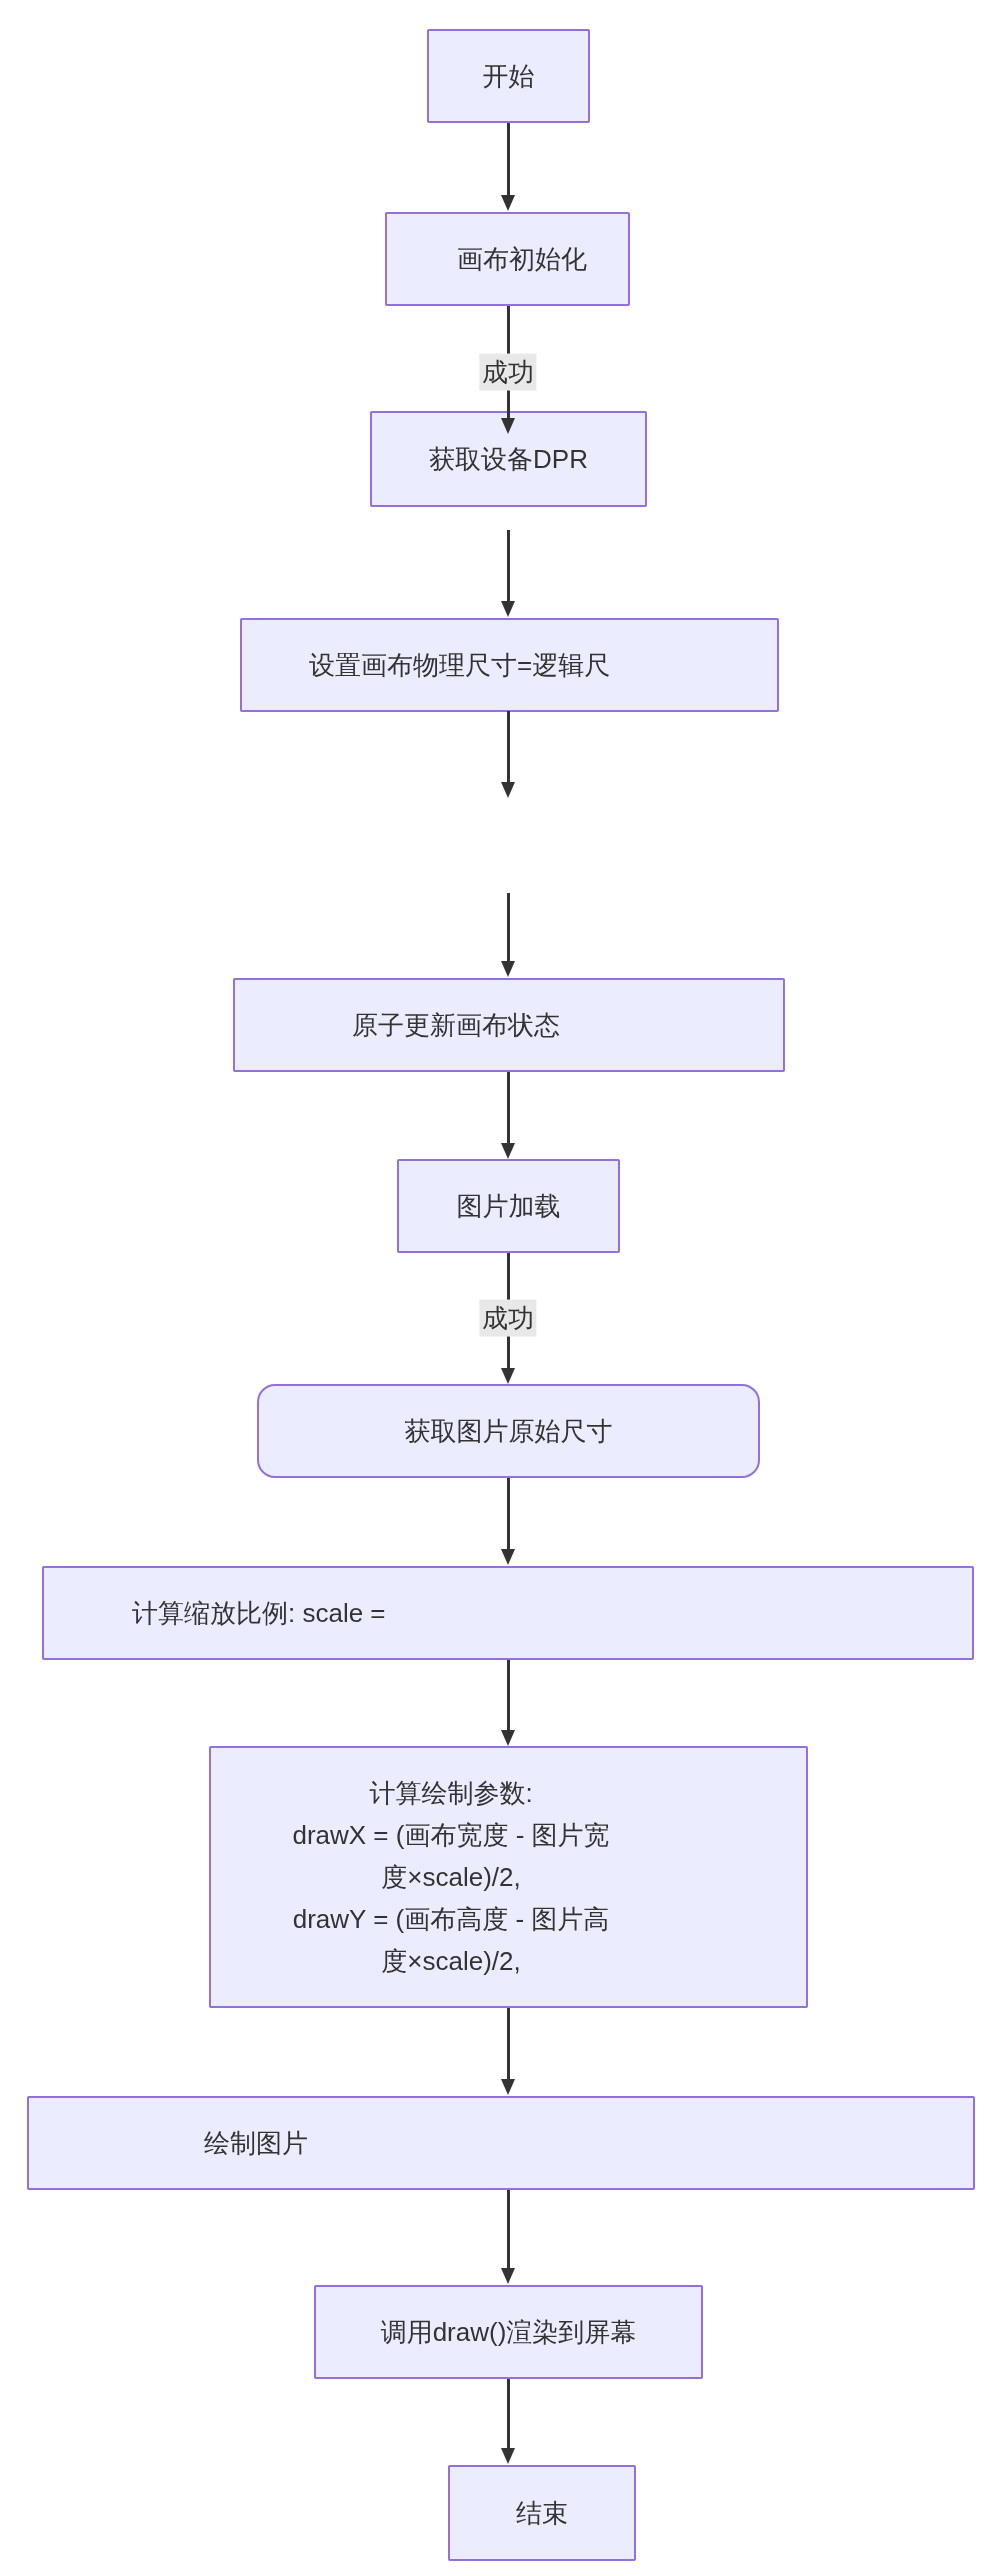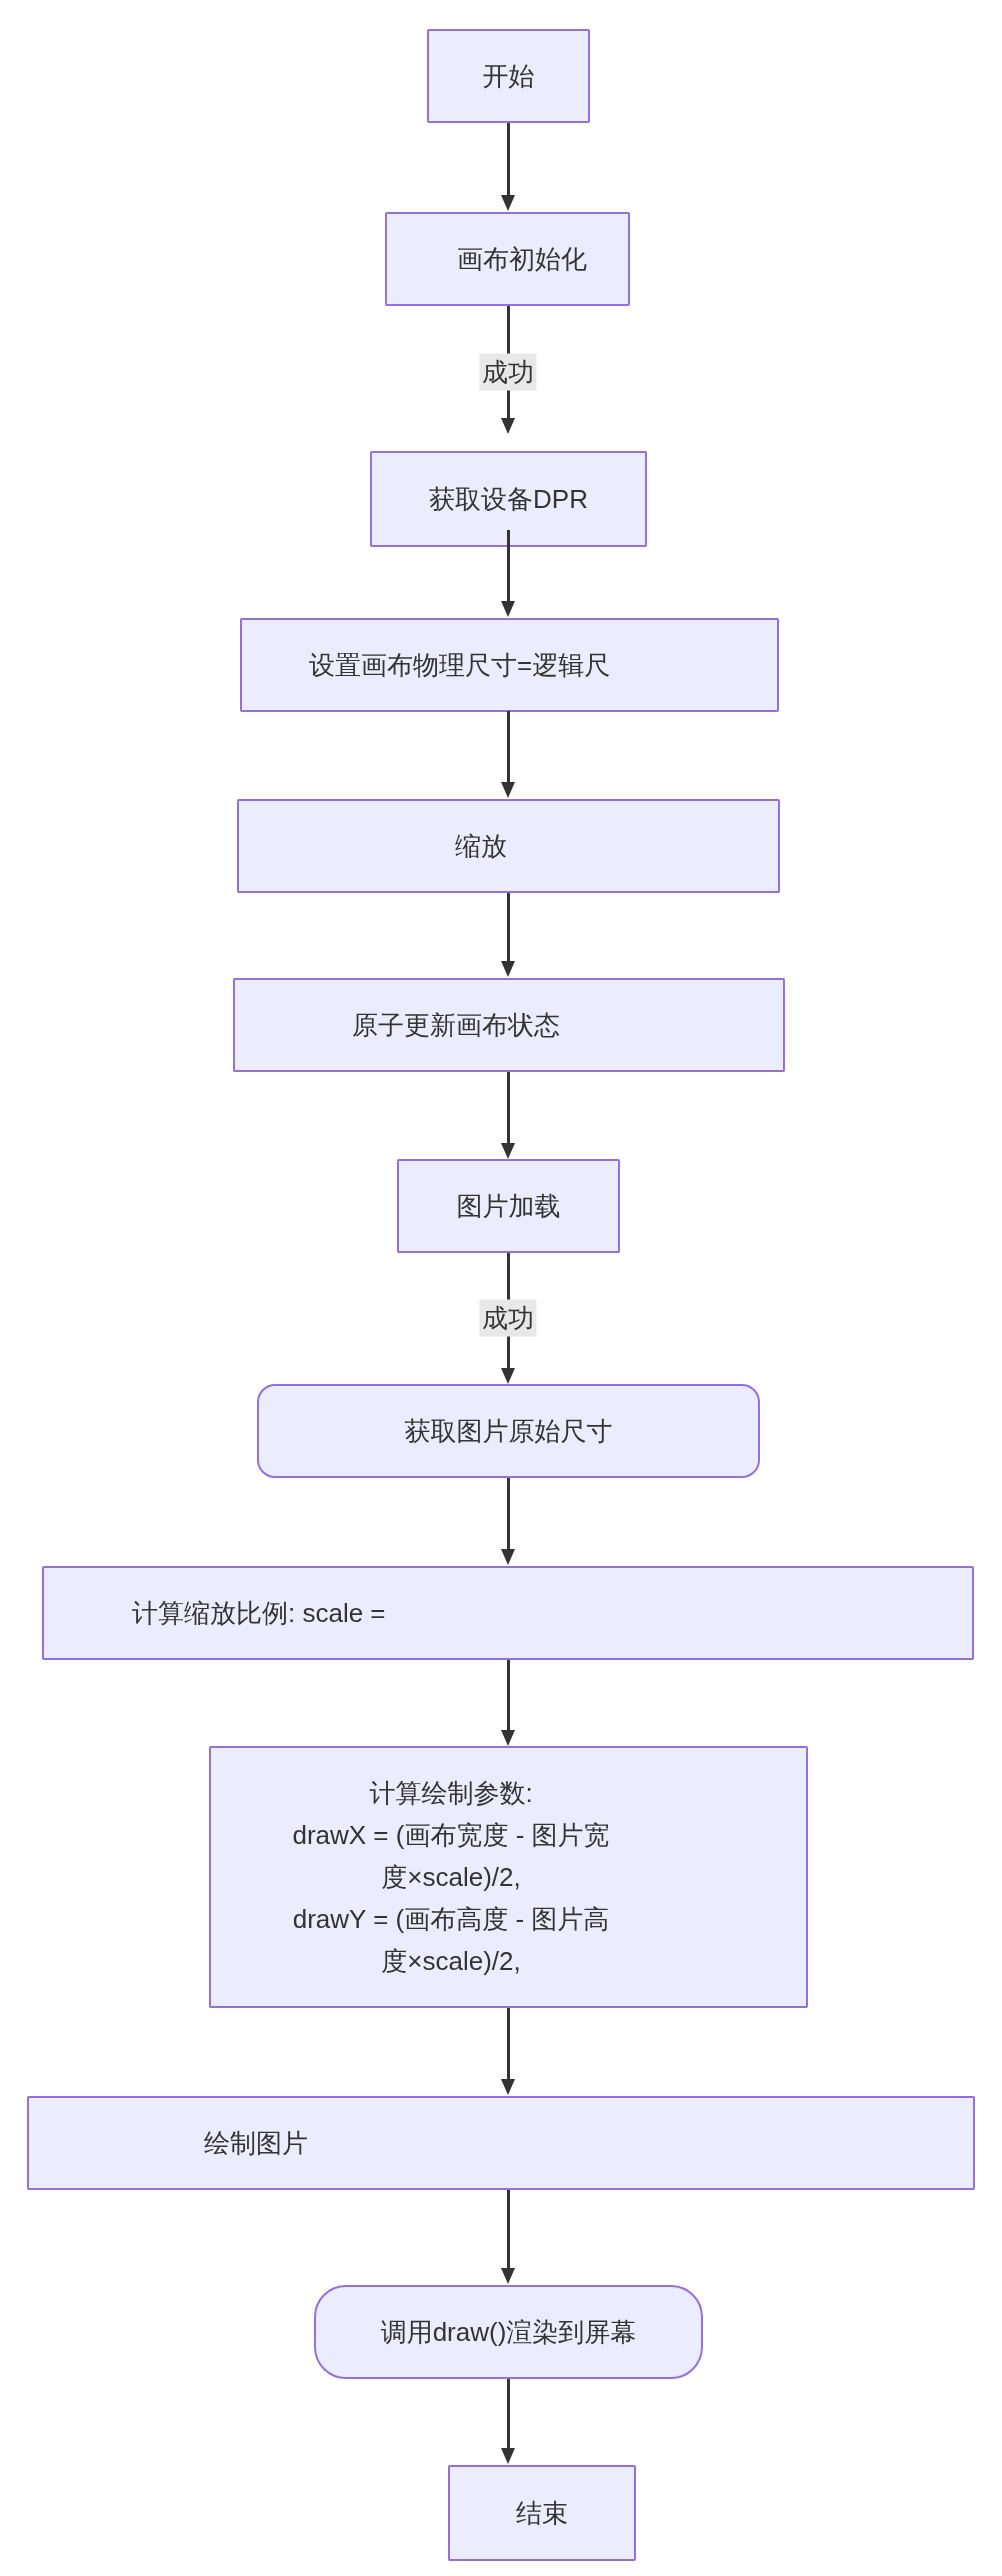--- a/index.html
+++ b/index.html
@@ -67,31 +67,28 @@
 <div class="canvas">
 
   <div class="node" style="left:427px; top:29px; width:163px; height:94px;">
     <span class="node-label">开始</span>
   </div>
 
   <div class="node" style="left:385px; top:212px; width:245px; height:94px;padding-left:29px;">
     <span class="node-label">画布初始化</span>
   </div>
 
-  <div class="node" style="left:370px; top:451px; width:277px; height:96px;text-align:right;">
+  <div class="node" style="left:370px; top:411px; width:277px; height:96px;text-align:right;">
     <span class="node-label">获取设备DPR</span>
   </div>
 
   <div class="node align-left" style="left:240px; top:618px; width:539px; height:94px; padding-left:67px;">
     <span class="node-label">设置画布物理尺寸=逻辑尺</span>
   </div>
 
-  <div class="node align-left" style="left:237px; top:799px; width:543px; height:94px; padding-left:216px;">
-    <span class="node-label">缩放</span>
-  </div>
 
   <div class="node align-left" style="left:233px; top:978px; width:552px; height:94px; padding-left:117px;">
     <span class="node-label">原子更新画布状态</span>
   </div>
 
   <div class="node" style="left:397px; top:1159px; width:223px; height:94px;">
     <span class="node-label">图片加载</span>
   </div>
 
   <div class="node" style="left:257px; top:1384px; width:503px; height:94px;border-radius:18px;">
@@ -109,21 +106,21 @@
       <span>度×scale)/2,</span>
       <span>drawY = (画布高度 - 图片高</span>
       <span>度×scale)/2,</span>
     </div>
   </div>
 
   <div class="node align-left" style="left:27px; top:2096px; width:948px; height:94px; padding-left:175px;">
     <span class="node-label">绘制图片</span>
   </div>
 
-  <div class="node" style="left:314px; top:2285px; width:389px; height:94px;border-radius:32px;">
+  <div class="node" style="left:314px; top:2285px; width:389px; height:94px;">
     <span class="node-label">调用draw()渲染到屏幕</span>
   </div>
 
   <div class="node" style="left:448px; top:2465px; width:188px; height:96px;">
     <span class="node-label">结束</span>
   </div>
 
   <div class="edge-line" style="top:123px; height:74px;"></div>
   <div class="arrowhead" style="top:195px;"></div>
 

